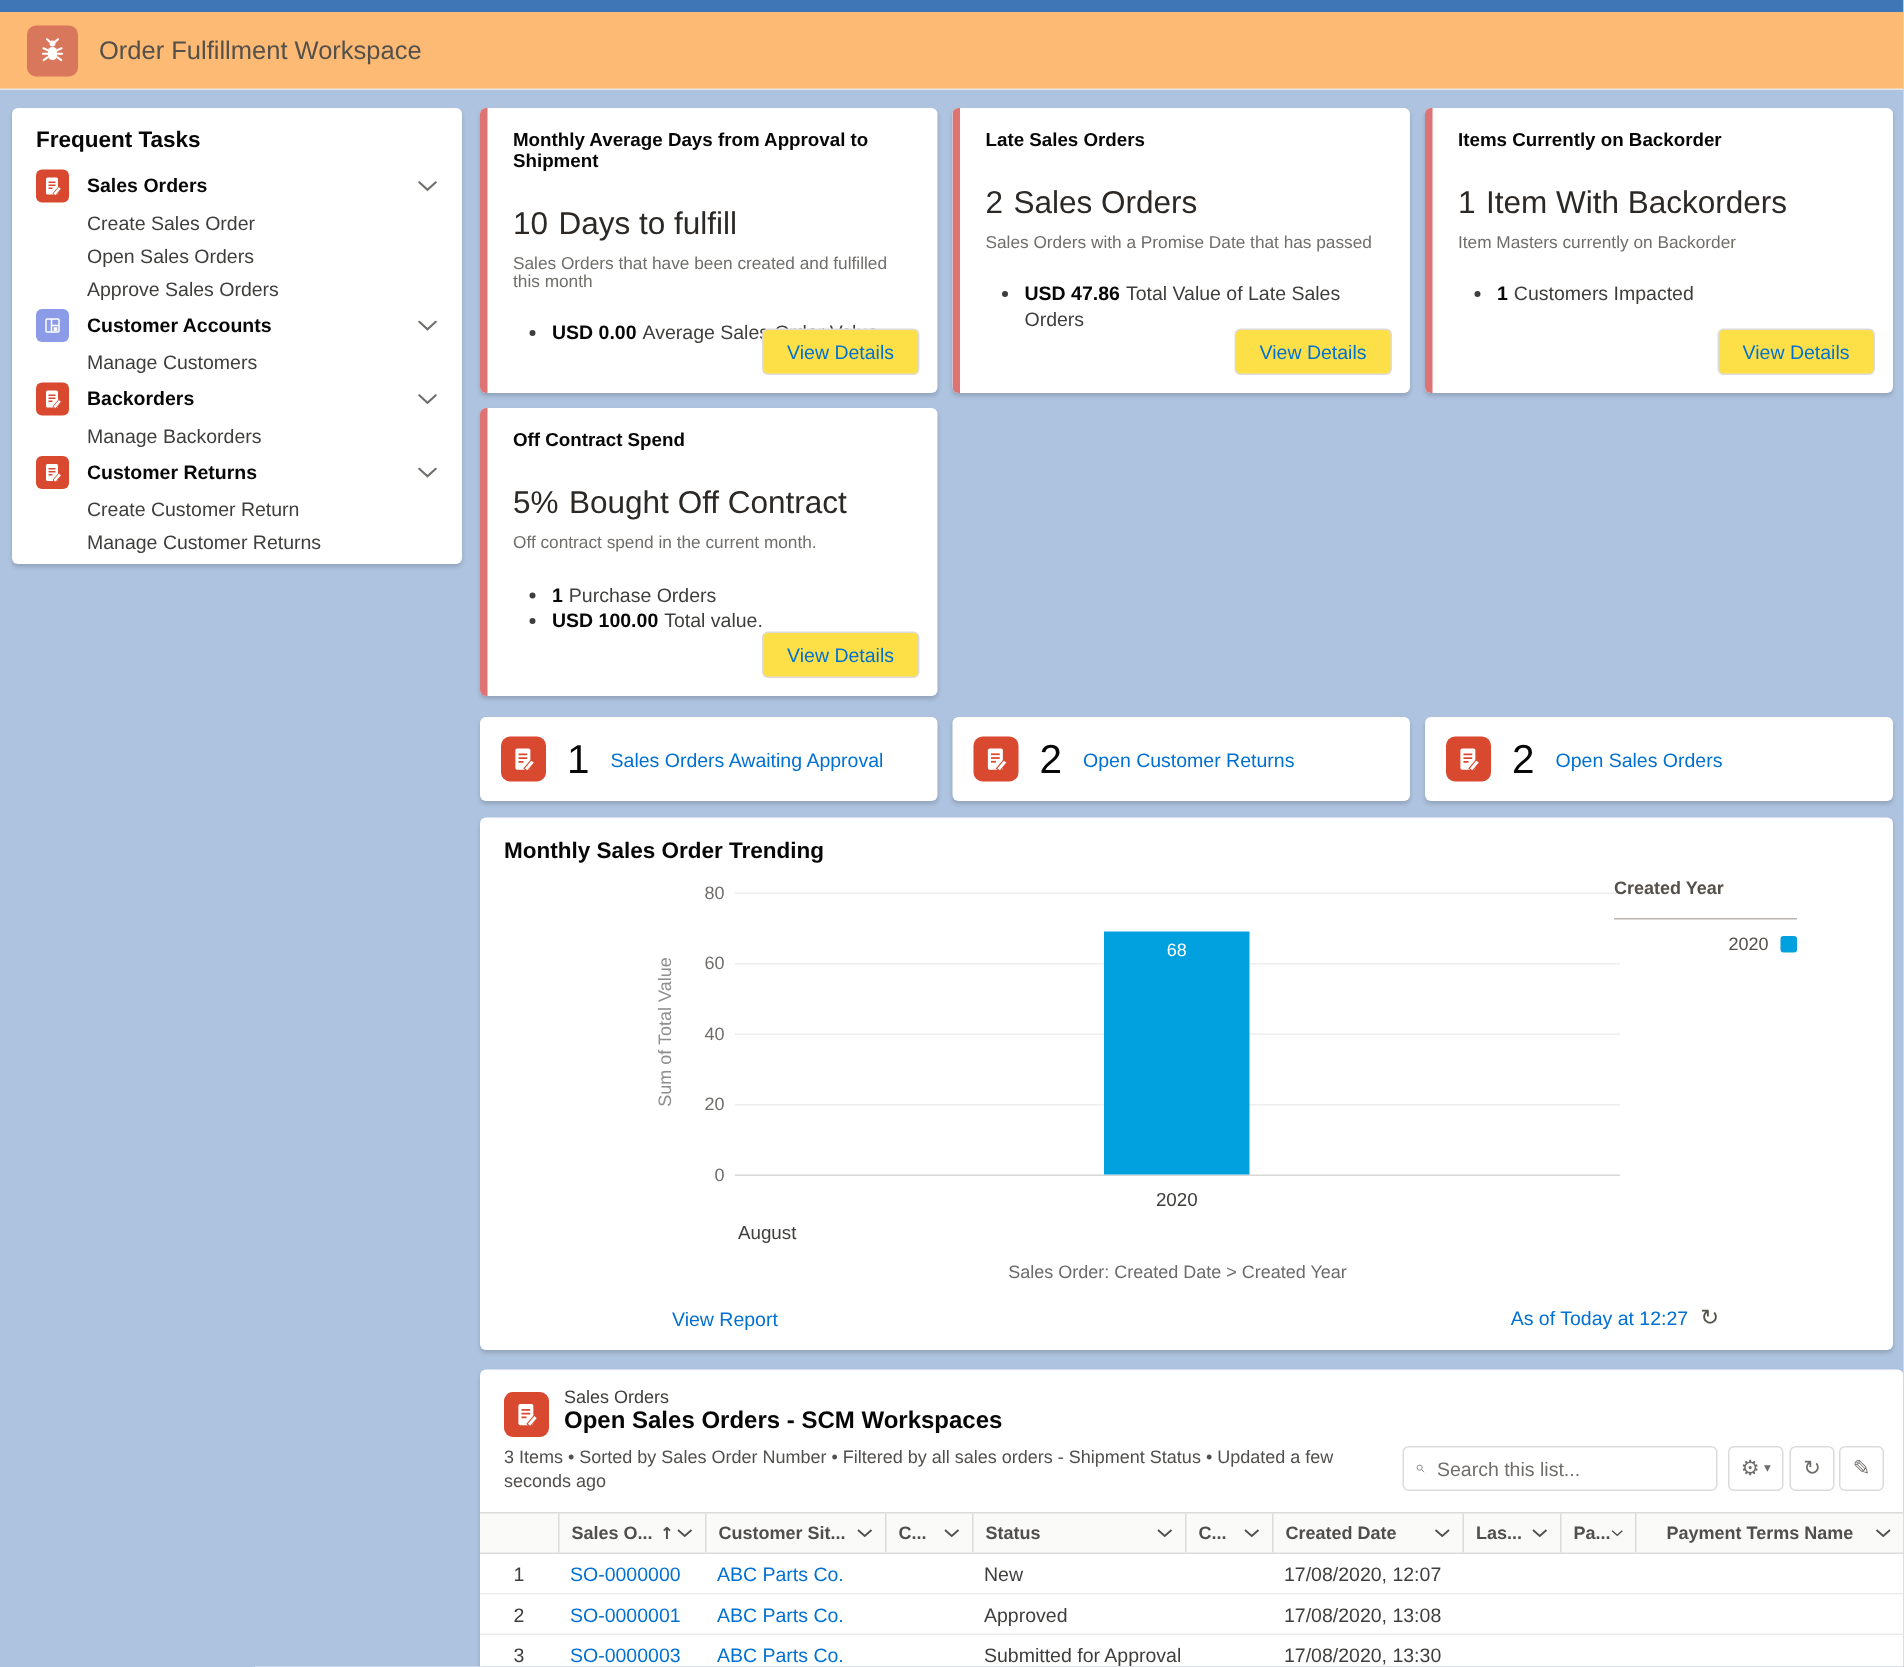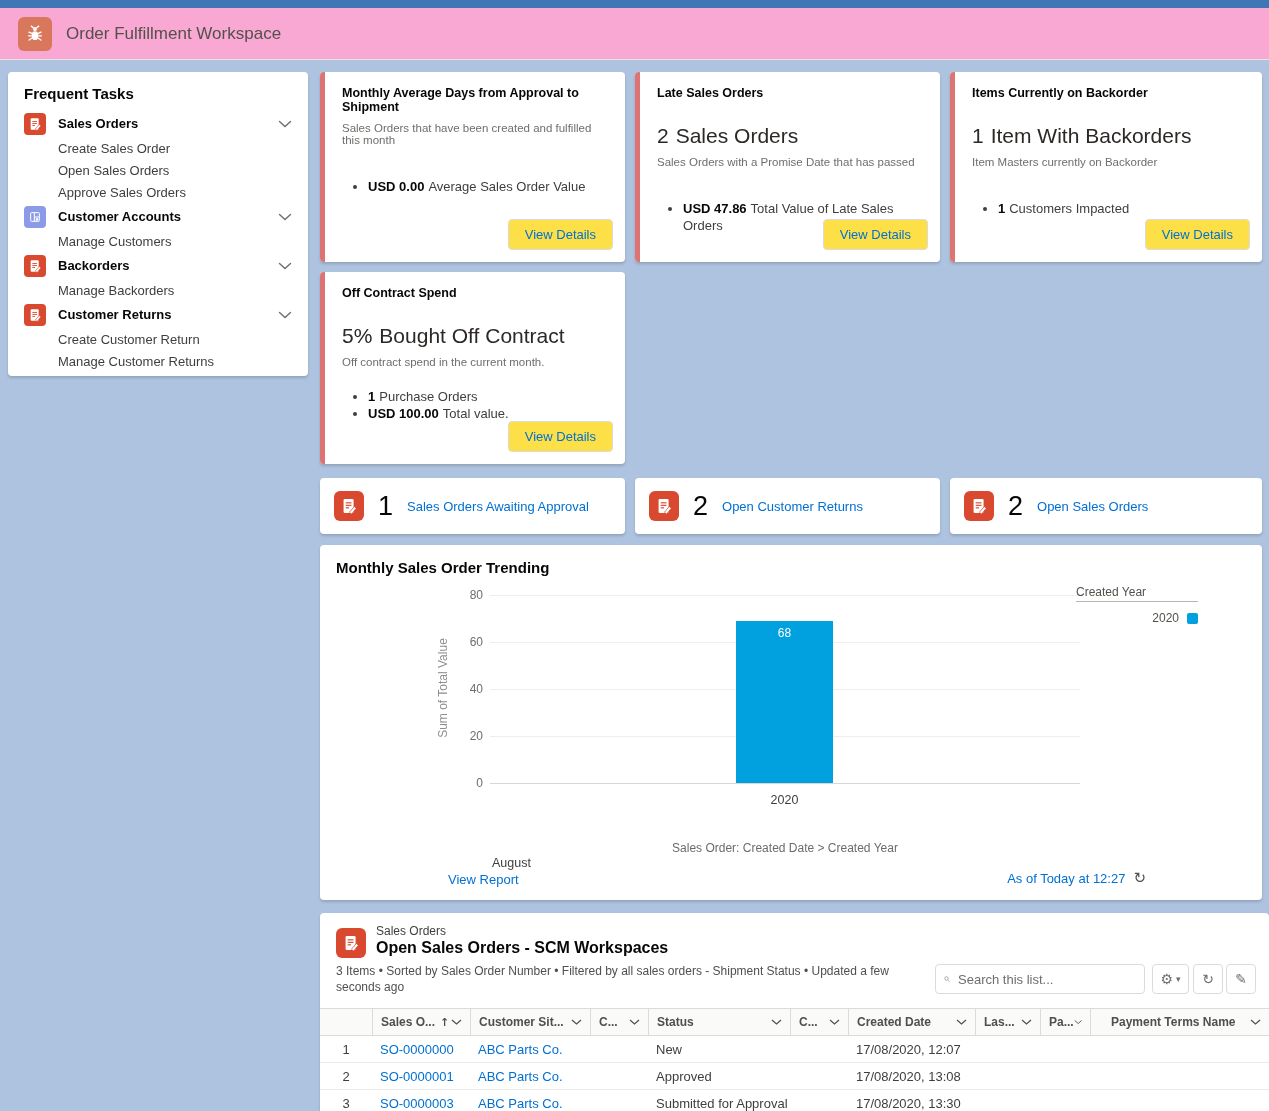--- a/index.html
+++ b/index.html
@@ -2,21 +2,21 @@
 <html><head>
 <meta charset="utf-8">
 <style>
   html,body{margin:0;padding:0;}
   #page{position:relative;width:1269px;height:1111px;background:#AEC3DF;overflow:hidden;
         font-family:"Liberation Sans",sans-serif;color:#3E3E3C;}
   .glyph{font-family:"DejaVu Sans",sans-serif;}
   .card{position:absolute;background:#fff;border-radius:4px;box-shadow:0 2px 3px rgba(0,0,0,.16);}
   
   #topstrip{position:absolute;left:0;top:0;width:100%;height:8px;background:#3E76B6;}
-  #appheader{position:absolute;left:0;top:8px;width:100%;height:52px;background:#f9a8d4;
+  #appheader{position:absolute;left:0;top:8px;width:100%;height:52px;background:#fdba74;
              display:flex;align-items:center;padding-left:18px;box-sizing:border-box;
              border-bottom:1px solid #E5E5E5;}
   .appicon{width:34px;height:34px;border-radius:6px;background:#D9775C;display:flex;
            align-items:center;justify-content:center;flex:0 0 auto;}
   #apptitle{margin-left:14px;font-size:17px;color:#54504A;}
   
   #sidebar{left:8px;top:72px;width:300px;height:304px;padding:13px 16px;box-sizing:border-box;}
   #sidebar h2{margin:0 0 8px 0;font-size:15px;color:#080707;}
   .grp{display:flex;align-items:center;height:27px;cursor:pointer;}
   .gicon{width:22px;height:22px;border-radius:4px;display:flex;align-items:center;justify-content:center;flex:0 0 auto;}
@@ -24,21 +24,21 @@
   .glabel{margin-left:12px;font-size:13px;font-weight:bold;color:#080707;}
   .grp .chev{margin-left:auto;}
   .sub{padding-left:34px;height:22px;display:flex;align-items:center;font-size:13px;color:#3E3E3C;cursor:pointer;}
   
   .kpi{box-sizing:border-box;padding:14px 14px 12px 22px;overflow:hidden;}
   .stripe{position:absolute;left:0;top:0;bottom:0;width:5px;background:#DD7373;}
   .kpi .ktitle{font-size:12.5px;font-weight:bold;color:#080707;}
   .kpi .big{margin-top:24px;font-size:21px;color:#2B2826;}
   .kpi .big .num{margin-right:7px;}
   .kpi .desc{margin-top:8px;font-size:11.5px;color:#706E6B;}
-  .kpi ul{margin:32px 0 0 0;padding-left:26px;}
+  .kpi ul{margin:19px 0 0 0;padding-left:26px;}
   .kpi.two ul{margin-top:20px;}
   .kpi li{font-size:13px;color:#3E3E3C;line-height:17px;}
   .kpi li b{color:#080707;margin-right:4px;}
   .vd{position:absolute;right:12px;bottom:12px;background:#fde047;border:1px solid #DDDBDA;border-radius:4px;
       color:#0070D2;font-size:13px;padding:7px 16px;cursor:pointer;font-family:inherit;}
   #kpi1{left:320px;top:72px;width:305px;height:190px;}
   #kpi2{left:635px;top:72px;width:305px;height:190px;}
   #kpi3{left:950px;top:72px;width:312px;height:190px;}
   #kpi4{left:320px;top:272px;width:305px;height:192px;}
   
@@ -53,23 +53,23 @@
   #chartcard{left:320px;top:545px;width:942px;height:355px;}
   #chartcard .ctitle{position:absolute;left:16px;top:14px;font-size:15px;font-weight:bold;color:#080707;}
   .gridline{position:absolute;left:170px;width:590px;height:1px;background:#EFEEED;}
   .gridline.base{background:#D9D7D5;}
   .ytick{position:absolute;left:115px;width:48px;text-align:right;font-size:12px;color:#706E6B;}
   .ylab{position:absolute;left:123px;top:143px;transform:translate(-50%,-50%) rotate(-90deg);
         font-size:12px;color:#8E8E8E;white-space:nowrap;}
   .bar{position:absolute;left:416px;top:76px;width:97px;height:162px;background:#01A1DF;cursor:pointer;}
   .barlabel{margin-top:5px;text-align:center;color:#fff;font-size:12px;}
   .xtick{position:absolute;left:416px;top:248px;width:97px;text-align:center;font-size:12.5px;color:#3E3E3C;}
-  .grouplab{position:absolute;left:172px;top:270px;font-size:12.5px;color:#3E3E3C;margin-top:41px;}
+  .grouplab{position:absolute;left:172px;top:270px;font-size:12.5px;color:#3E3E3C;}
   .legend{position:absolute;left:756px;top:40px;width:122px;font-size:12px;color:#54504A;}
-  .legend .ltitle{padding-bottom:2px;border-bottom:1px solid #B8B5B2;}
+  .legend .ltitle{padding-bottom:13px;border-bottom:1px solid #B8B5B2;font-weight:bold;}
   .legend .litem{margin-top:9px;display:flex;justify-content:flex-end;align-items:center;}
   .lswatch{width:11px;height:11px;background:#01A1DF;border-radius:2px;margin-left:8px;}
   .caption{position:absolute;left:170px;top:296px;width:590px;text-align:center;font-size:12px;color:#6B6B6B;}
   .viewreport{position:absolute;left:112px;bottom:13px;font-size:13px;color:#0070D2;cursor:pointer;margin-left:16px;}
   .asof{position:absolute;right:116px;bottom:13px;font-size:13px;color:#0070D2;display:flex;align-items:center;}
   .asof .glyph{margin-left:8px;color:#54504A;font-size:15px;cursor:pointer;}
   
   #listcard{left:320px;top:913px;width:949px;height:198px;border-radius:4px 4px 0 0;}
   .lenticon{position:absolute;left:16px;top:15px;width:30px;height:30px;border-radius:6px;background:#D9492F;
             display:flex;align-items:center;justify-content:center;}
@@ -202,20 +202,21 @@
           <path d="M1.5 1.5 L7 6.5 L12.5 1.5" fill="none" stroke="#706E6B" stroke-width="1.4" stroke-linecap="round"></path>
         </svg>
     </div>
     <div class="sub">Create Customer Return</div>
     <div class="sub">Manage Customer Returns</div>
   </div>
 
   <div id="kpi1" class="card kpi">
     <div class="stripe"></div>
     <div class="ktitle">Monthly Average Days from Approval to Shipment</div>
+    <div class="big"><span class="num">10</span><span>Days to fulfill</span></div>
     <div class="desc">Sales Orders that have been created and fulfilled this month</div>
     <ul>
         <li><b>USD 0.00</b><span>Average Sales Order Value</span></li>
       </ul>
     <button class="vd">View Details</button>
   </div>
 
   <div id="kpi2" class="card kpi">
     <div class="stripe"></div>
     <div class="ktitle">Late Sales Orders</div>

